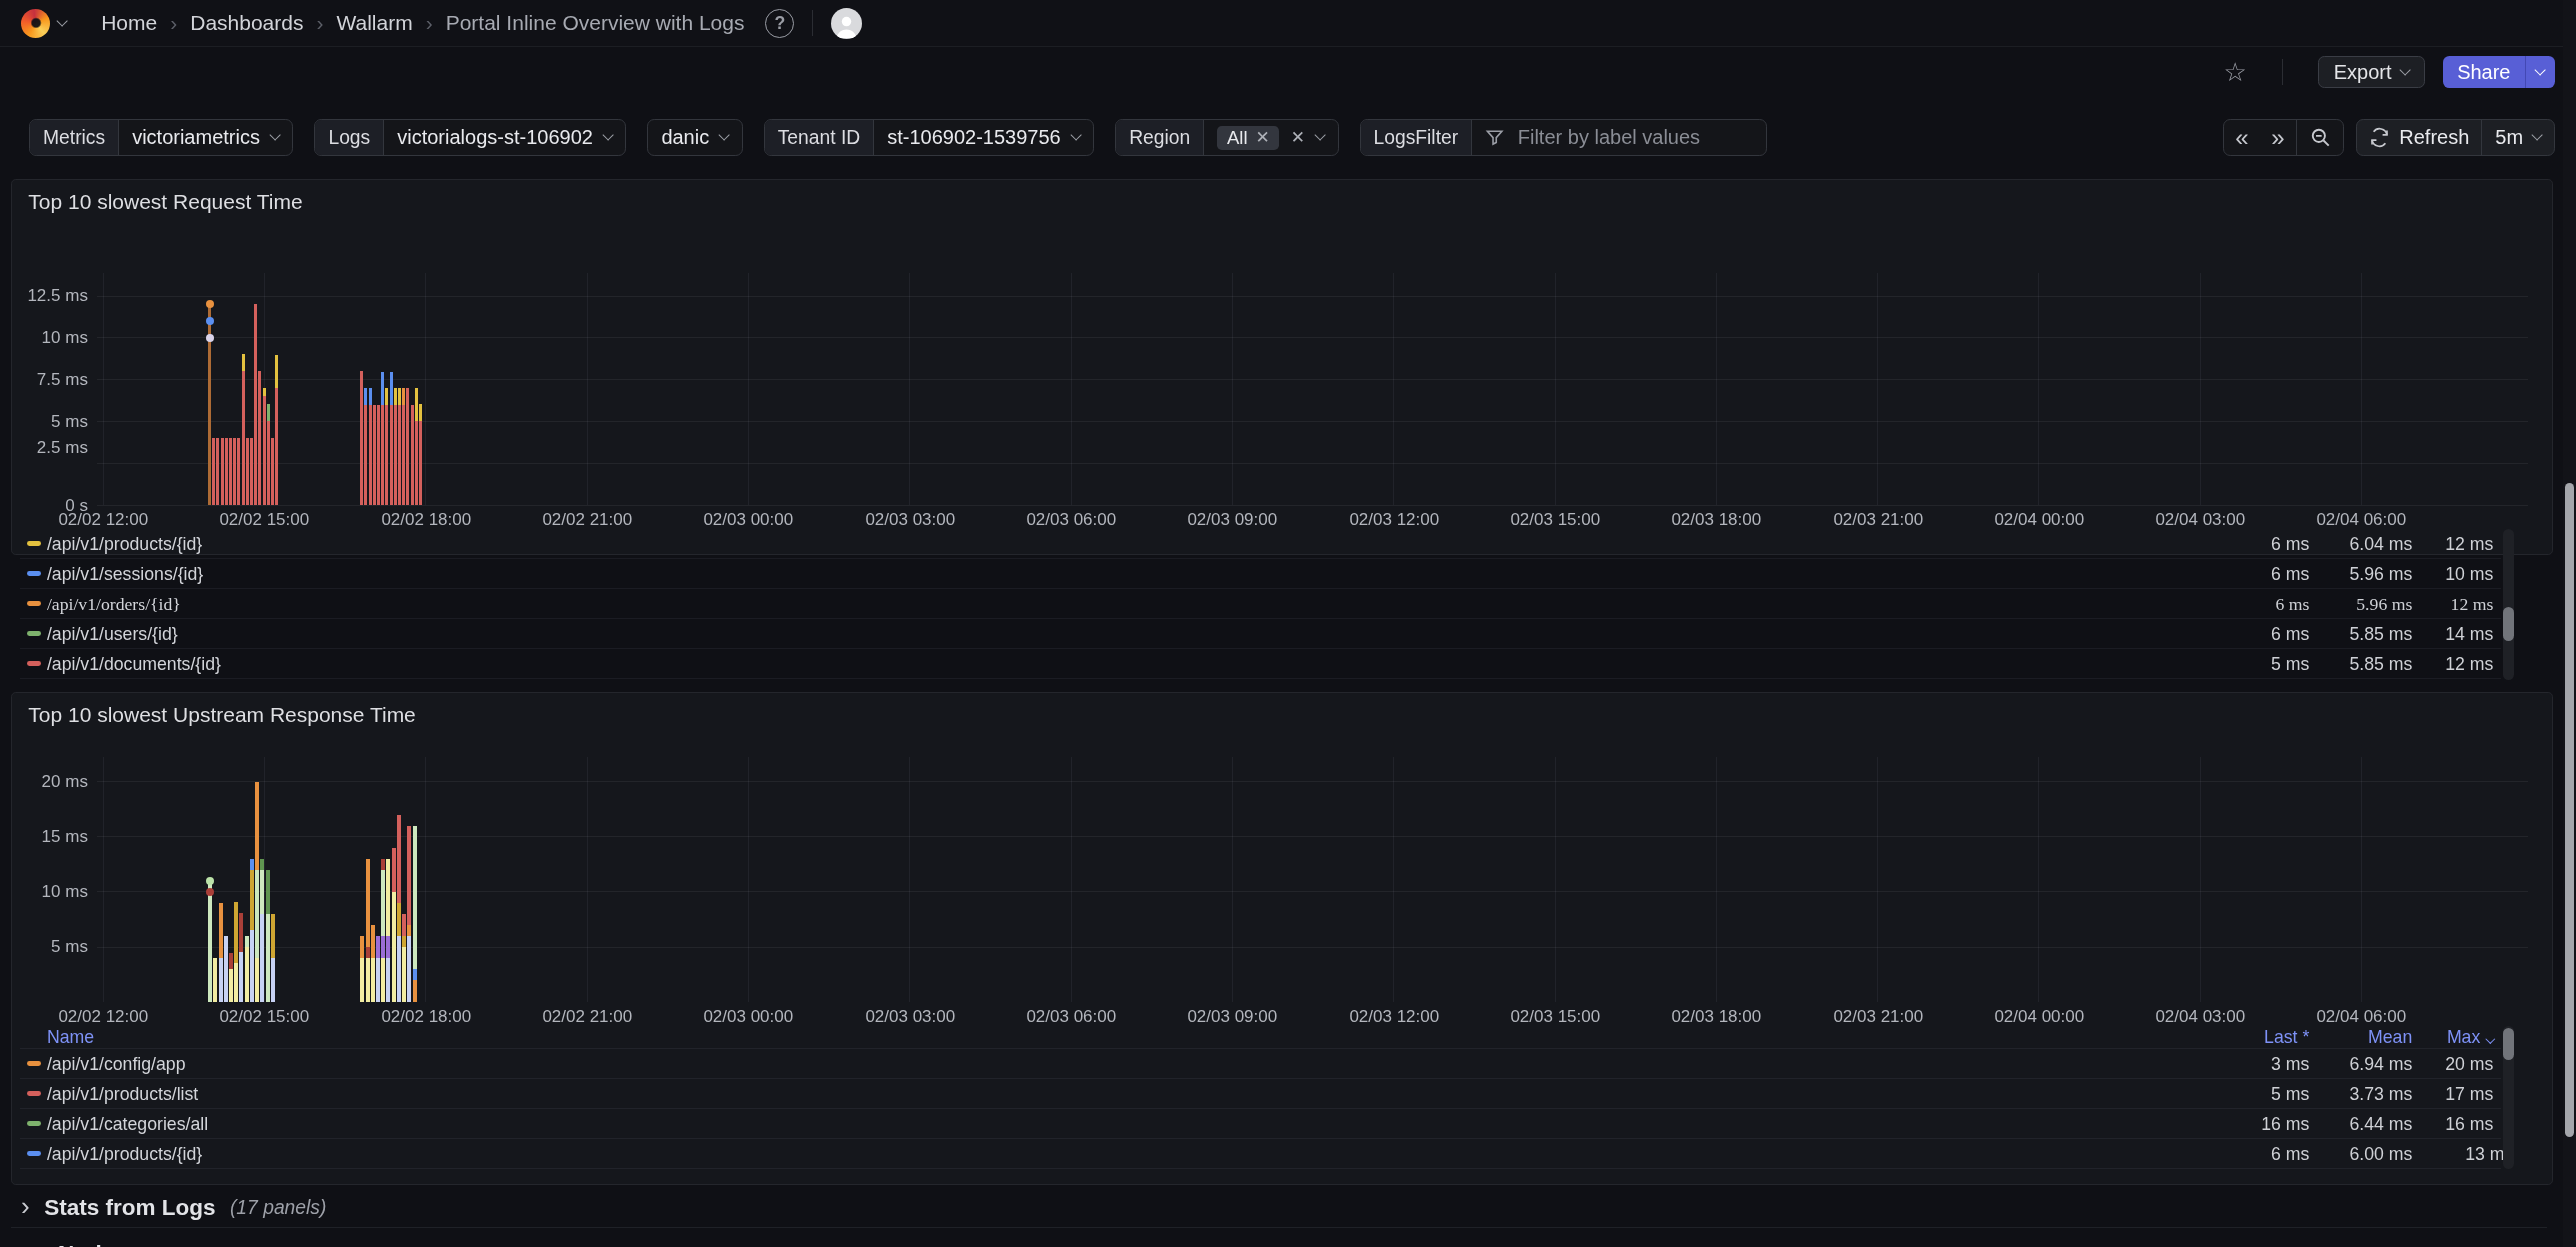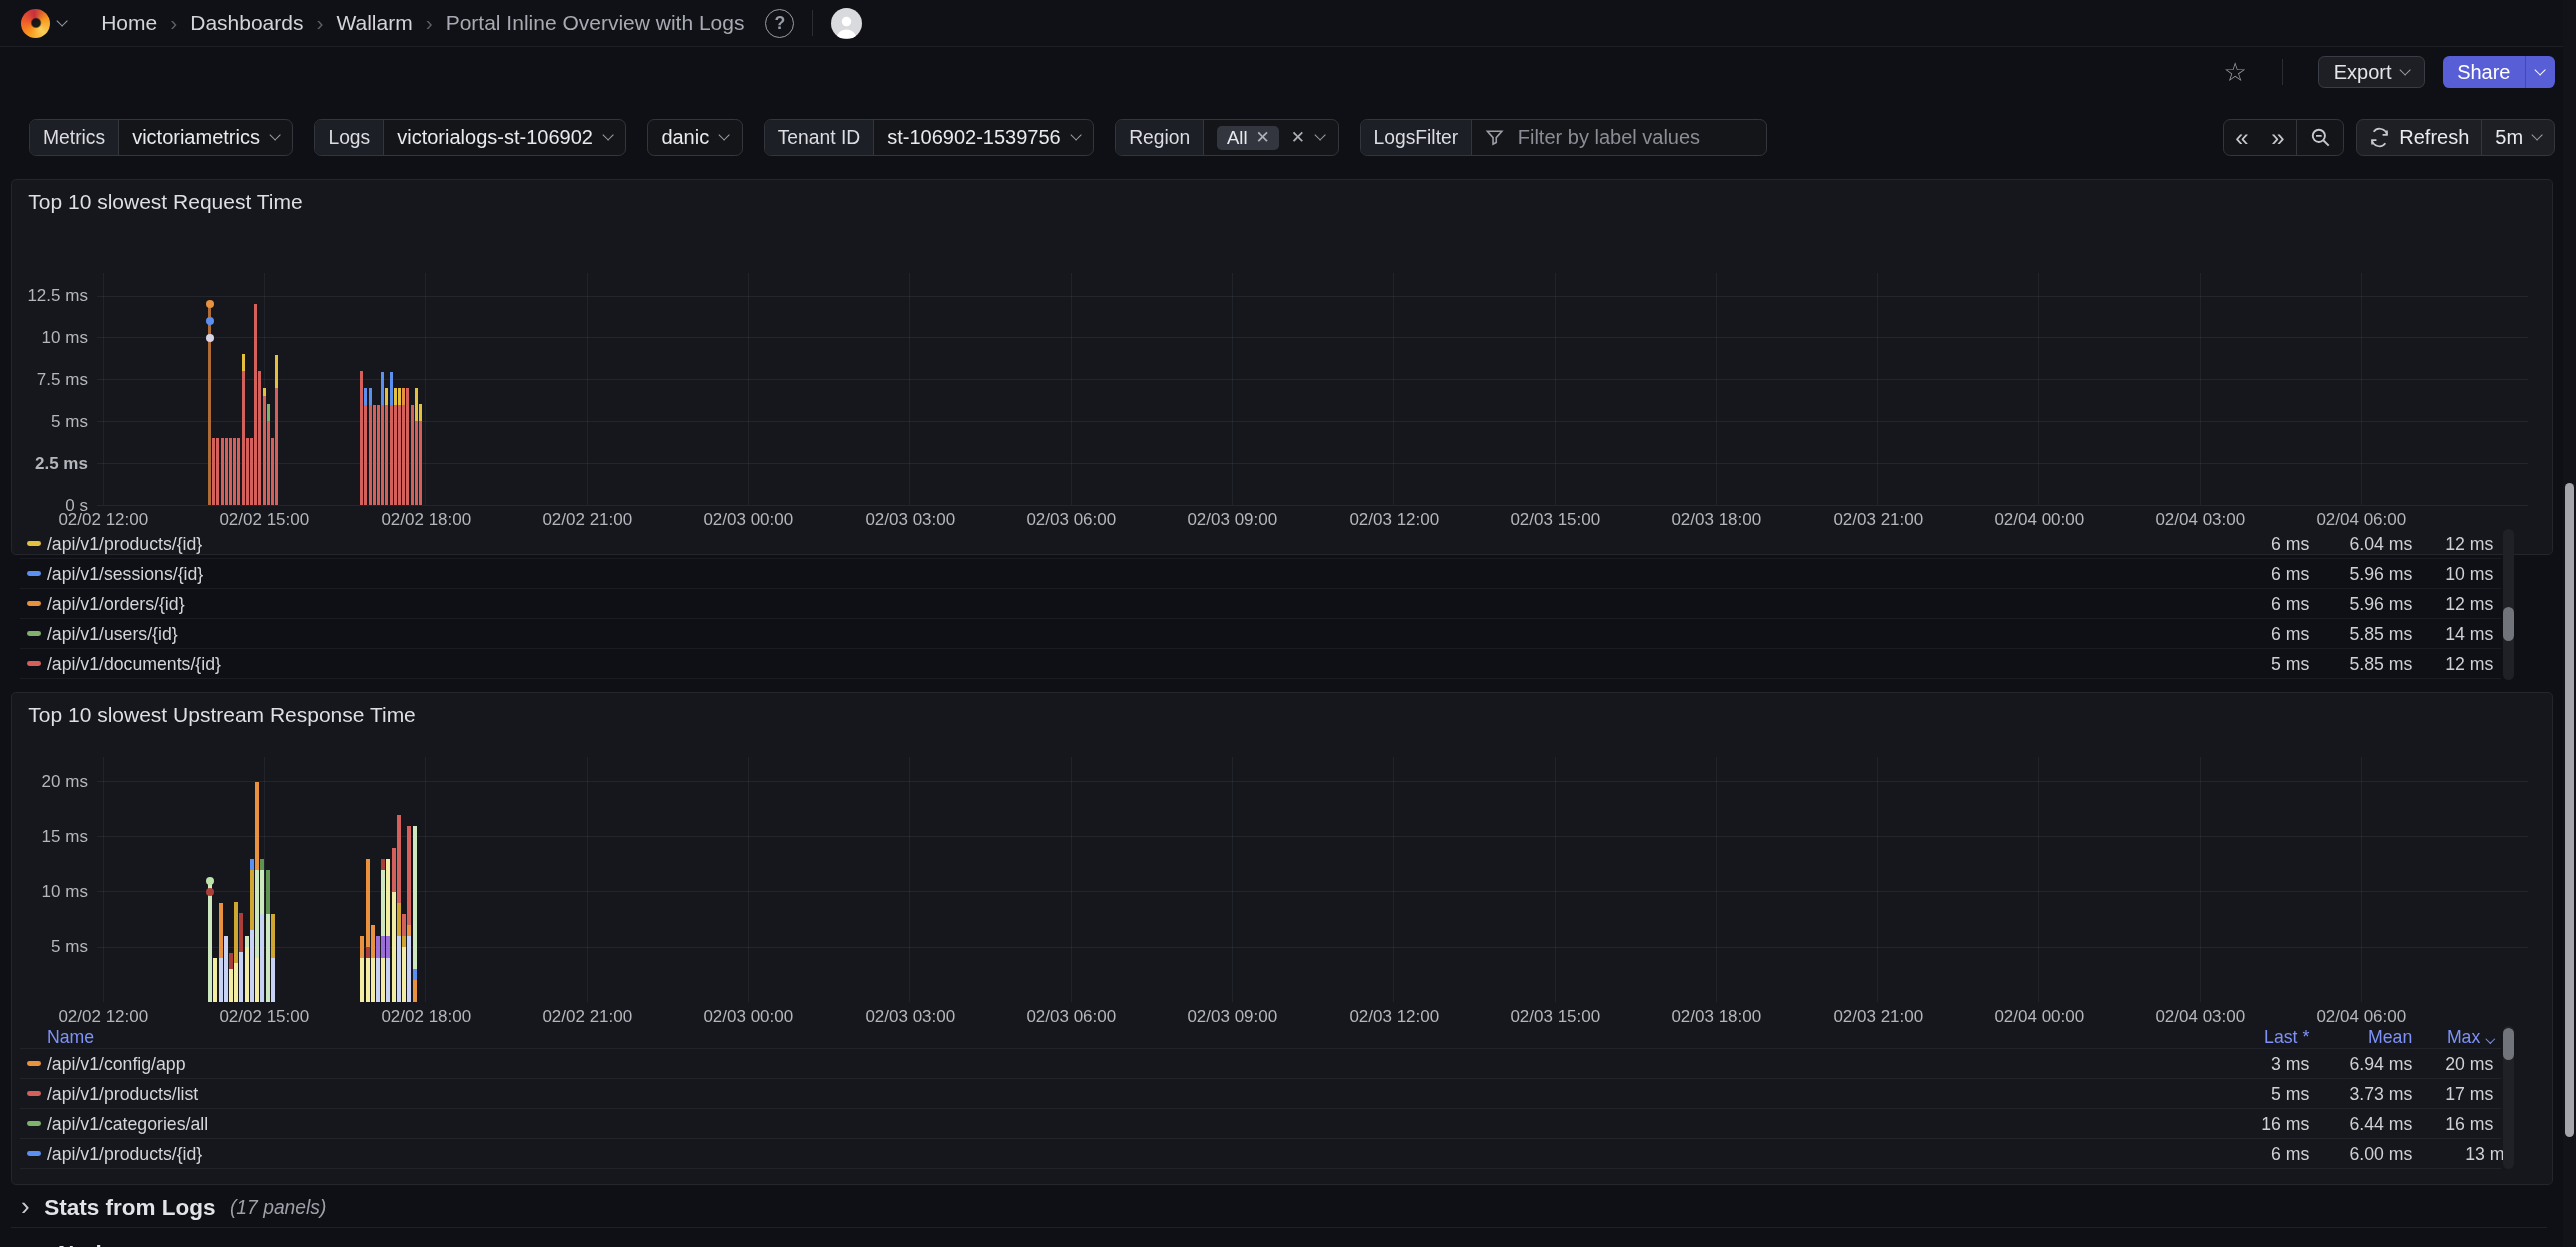--- a/index.html
+++ b/index.html
@@ -302,37 +302,37 @@
     <div class="xtick" style="left: 1543px; top: 330px;">02/03 15:00</div>
     <div class="xtick" style="left: 1704px; top: 330px;">02/03 18:00</div>
     <div class="xtick" style="left: 1866px; top: 330px;">02/03 21:00</div>
     <div class="xtick" style="left: 2027px; top: 330px;">02/04 00:00</div>
     <div class="xtick" style="left: 2188px; top: 330px;">02/04 03:00</div>
     <div class="xtick" style="left: 2349px; top: 330px;">02/04 06:00</div>
     <div class="ytick" style="left: 1.6px; width: 74px; top: 106px;">12.5 ms</div>
     <div class="ytick" style="left: 1.6px; width: 74px; top: 148px;">10 ms</div>
     <div class="ytick" style="left: 1.6px; width: 74px; top: 190px;">7.5 ms</div>
     <div class="ytick" style="left: 1.6px; width: 74px; top: 232px;">5 ms</div>
-    <div class="ytick" style="left: 1.6px; width: 74px; top: 274px; font-weight: bold;">2.5 ms</div>
+    <div class="ytick" style="left: 1.6px; width: 74px; top: 258px;">2.5 ms</div>
     <div class="ytick" style="left: 1.6px; width: 74px; top: 316px;">0 s</div>
     <div class="lrow" style="top: 349px; height: 30px;">
       <div class="ldash" style="background: rgb(227, 193, 63);"></div>
       <div class="lname">/api/v1/products/{id}</div>
       <div class="lval" style="left: 2096px;">6 ms</div>
       <div class="lval" style="left: 2199px;">6.04 ms</div>
       <div class="lval" style="left: 2280px;">12 ms</div>
     </div>
     <div class="lrow" style="top: 379px; height: 30px;">
       <div class="ldash" style="background: rgb(91, 143, 240);"></div>
       <div class="lname">/api/v1/sessions/{id}</div>
       <div class="lval" style="left: 2096px;">6 ms</div>
       <div class="lval" style="left: 2199px;">5.96 ms</div>
       <div class="lval" style="left: 2280px;">10 ms</div>
     </div>
-    <div class="lrow" style="top: 409px; height: 30px;">
+    <div class="lrow" style="top: 409px; height: 30px; font-family: Liberation Serif, serif;">
       <div class="ldash" style="background: rgb(232, 145, 63);"></div>
       <div class="lname">/api/v1/orders/{id}</div>
       <div class="lval" style="left: 2096px;">6 ms</div>
       <div class="lval" style="left: 2199px;">5.96 ms</div>
       <div class="lval" style="left: 2280px;">12 ms</div>
     </div>
     <div class="lrow" style="top: 439px; height: 30px;">
       <div class="ldash" style="background: rgb(126, 178, 109);"></div>
       <div class="lname">/api/v1/users/{id}</div>
       <div class="lval" style="left: 2096px;">6 ms</div>

